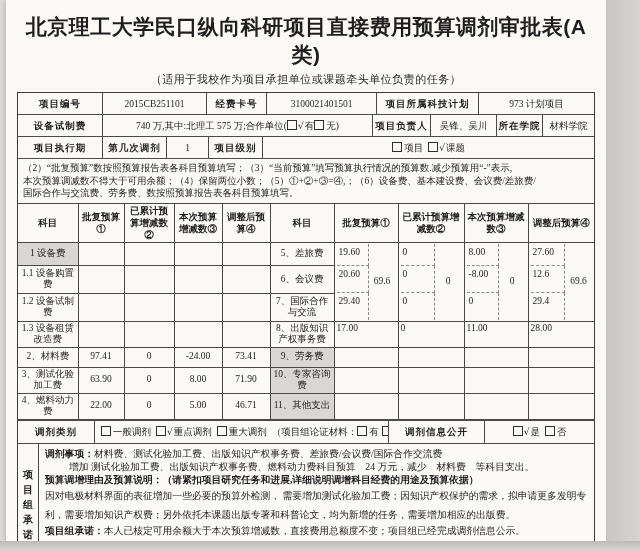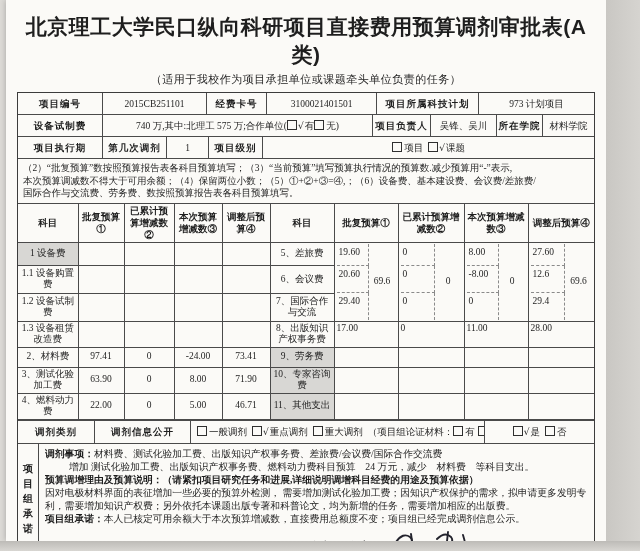--- a/index.html
+++ b/index.html
@@ -55,21 +55,21 @@
   .cat .fc{min-height:22px;}
   
   .bottom{display:flex;border-top:1px solid #4a4a4a;align-items:stretch;min-height:110px;}
   .vlabel{width:20px;border-right:1px solid #4a4a4a;display:flex;align-items:center;
       justify-content:center;}
   .vlabel span{display:block;width:11px;font-weight:bold;font-size:10px;line-height:15px;
       word-break:break-all;text-align:center;}
   .bcontent{flex:1;padding:3px 6px 2px 6px;font-size:9.8px;line-height:13px;}
   .bl{white-space:nowrap;overflow:hidden;}
   .indent{padding-left:24px;}
-  .wrap2{white-space:normal;line-height:13px;}
+  .wrap2{white-space:normal;line-height:19px;}
   .bold{font-weight:bold;}
   .signrow{display:flex;align-items:flex-end;margin-top:1px;height:26px;}
   .signrow .sp{flex:1;}
   .signlabel{font-weight:bold;white-space:nowrap;}
   .sig{margin:0 6px -8px 2px;overflow:visible;}
   .datecell{white-space:nowrap;letter-spacing:2px;margin-left:10px;margin-right:14px;}
 </style>
 </head>
 <body>
 
@@ -249,30 +249,30 @@
         <td></td>
             <td></td>
             <td></td>
             <td></td>
       </tr>
     </tbody>
       </table>
 
     <div class="frow cat">
       <div class="fc lab" style="width:76px">调剂类别</div>
-      <div class="fc lab" style="width:96px">调剂信息公开</div>
       <div class="fc optline" style="width:294px;justify-content:flex-start">
         <span class="opt"><span class="cb"></span><span class="tick"></span><span>一般调剂</span></span>
         <span class="opt"><span class="cb"></span><span class="tick">√</span><span>重点调剂</span></span>
         <span class="opt"><span class="cb"></span><span class="tick"></span><span>重大调剂</span></span>
         <span>（项目组论证材料：</span>
         <span class="opt" style="margin-right:3px"><span class="cb"></span><span class="tick"></span><span>有</span></span>
         <span class="opt" style="margin-right:0"><span class="cb"></span><span class="tick"></span></span>
 
       </div>
+      <div class="fc lab" style="width:96px">调剂信息公开</div>
       <div class="fc grow">
         <span class="opt"><span class="cb"></span><span class="tick">√</span><span>是</span></span>
         <span class="opt" style="margin-right:0"><span class="cb"></span><span class="tick"></span><span>否</span></span>
       </div>
     </div>
 
     <div class="bottom">
       <div class="vlabel">
         <span>项目组承诺</span>
       </div>

